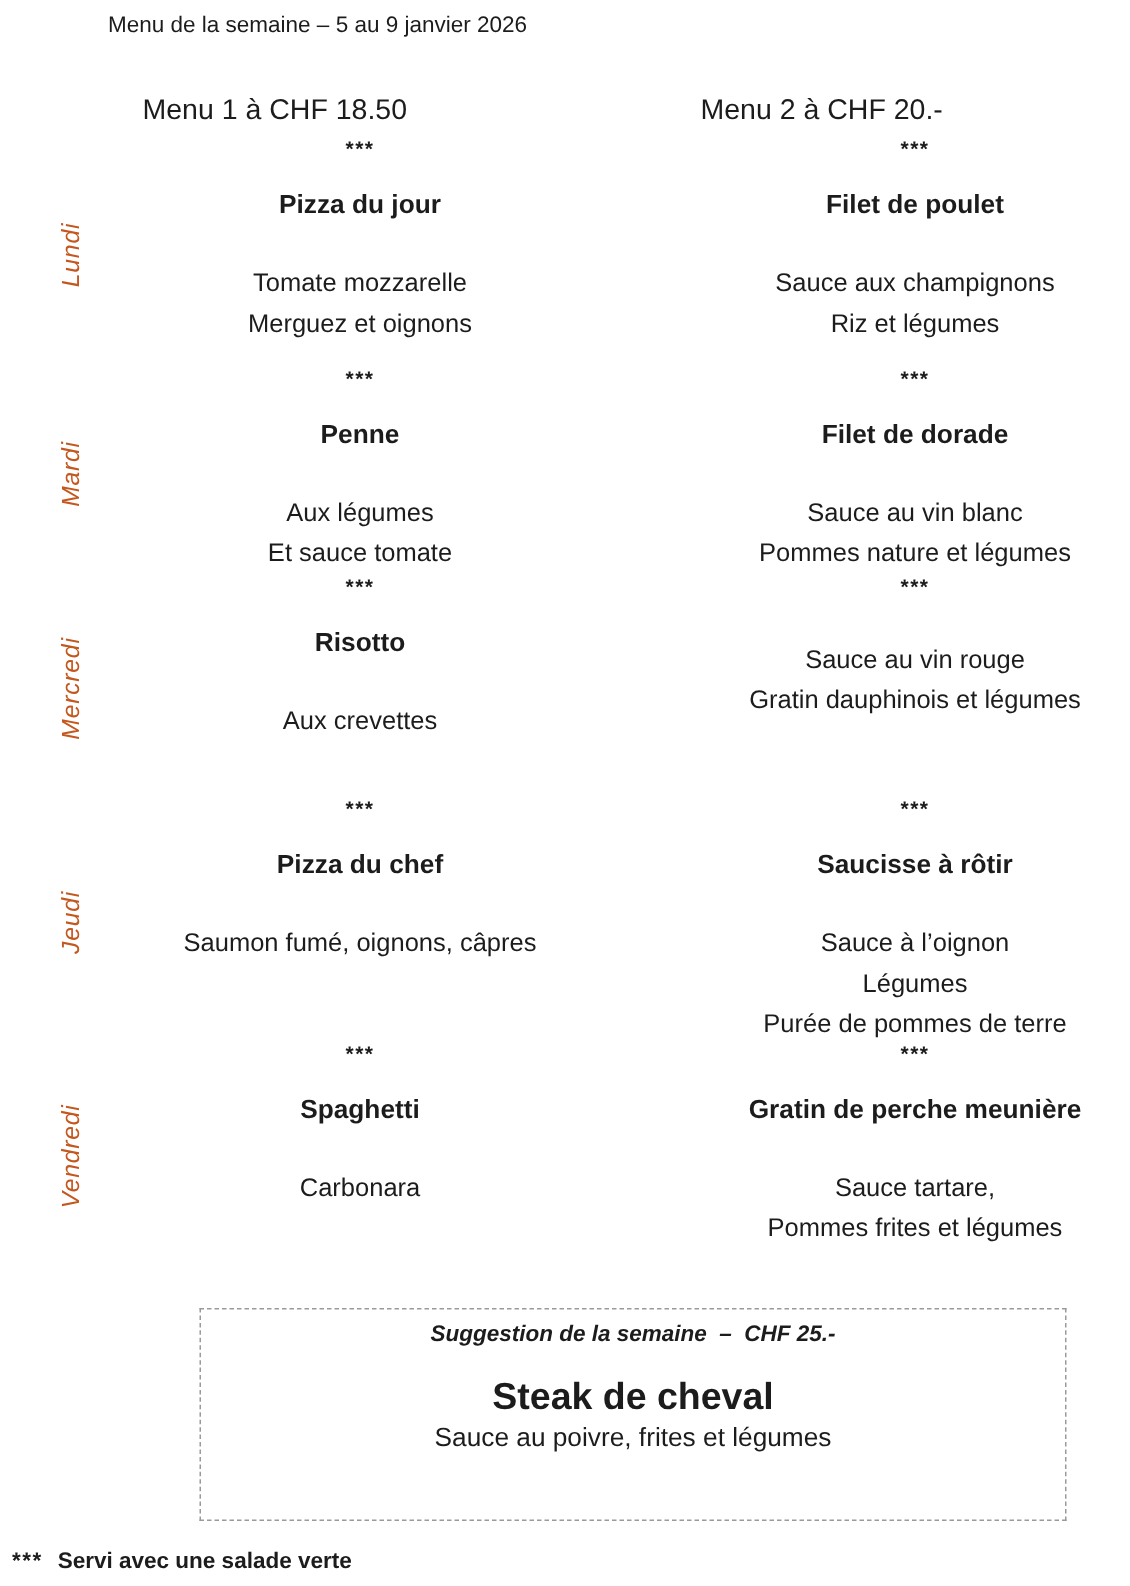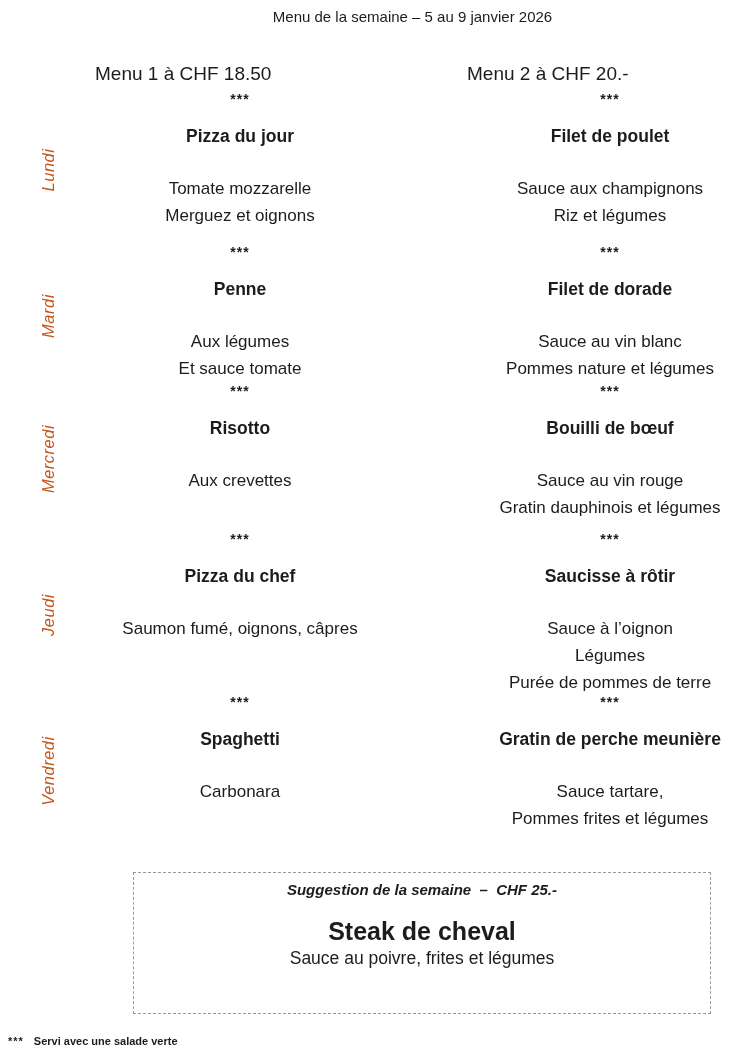--- a/index.html
+++ b/index.html
@@ -8,21 +8,21 @@
     width: 753px; height: 1057px;
     overflow: hidden;
     font-family: "Liberation Sans", sans-serif;
     color: var(--text, #1c1c1c);
   }
   .page { width: 753px; height: 1057px; position: relative; }
 
   .doc-title {
     padding-left: 72px;
     margin-top: 7px;
-    text-align: center;
+    text-align: left;
     font-size: 15px;
     line-height: 20px;
   }
 
   .menu-grid {
     display: grid;
     grid-template-columns: 95px 290px 368px;
     margin-top: 35px;
   }
   .col-header {
@@ -92,21 +92,21 @@
   }
   .suggestion-desc {
     font-size: 17.5px;
     line-height: 27px;
   }
 
   .footnote {
     margin-top: 19px;
     margin-left: 8px;
     font-weight: bold;
-    font-size: 11px;
+    font-size: 15px;
     line-height: 16px;
   }
   .footnote .marker { margin-right: 10px; letter-spacing: 1px; }
 </style>
 </head>
 <body>
 
 <div class="page">
 
   <div class="doc-title">Menu de la semaine – 5 au 9 janvier 2026</div>
@@ -168,21 +168,20 @@
       <div class="sep">***</div>
       <div class="dish-title">Risotto</div>
       <div class="dish-desc">
         <div>Aux crevettes</div>
         <div></div>
         <div></div>
       </div>
     </div>
     <div class="menu-cell m2 row-2">
       <div class="sep">***</div>
-      <div class="dish-title">Bouilli de bœuf</div>
       <div class="dish-desc">
         <div>Sauce au vin rouge</div>
         <div>Gratin dauphinois et légumes</div>
         <div></div>
       </div>
     </div>
 
     <div class="day-cell">
       <span class="day-text">Jeudi</span>
     </div>

